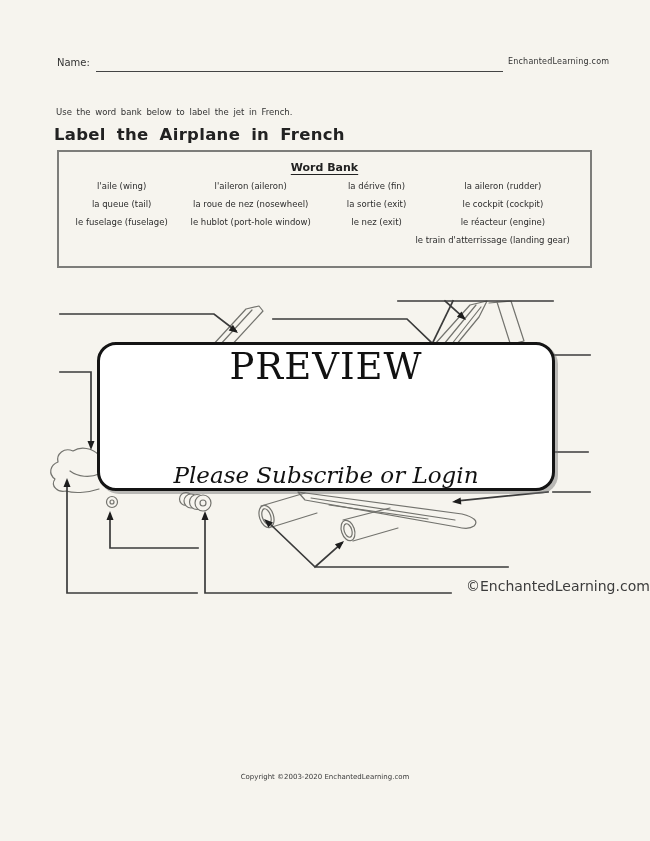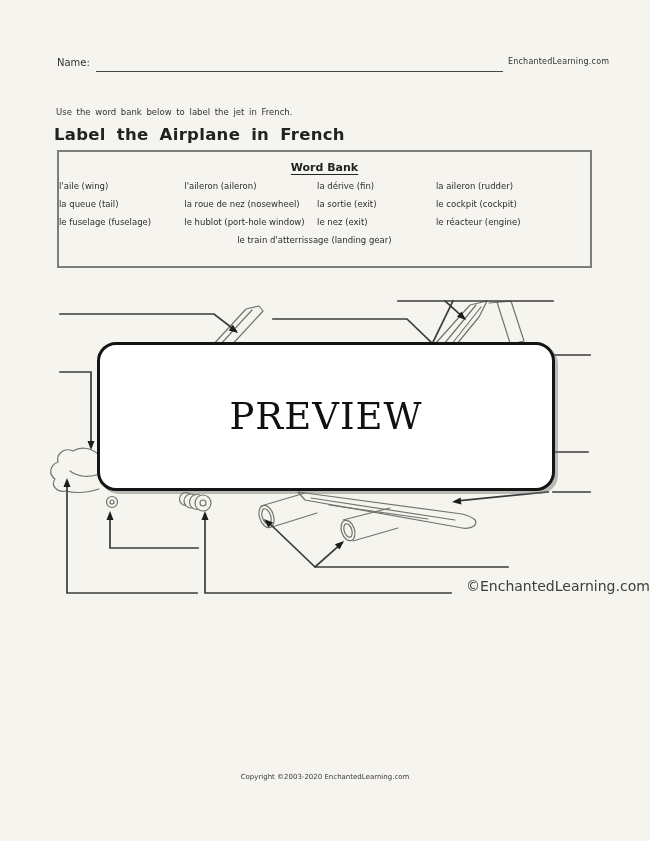--- a/index.html
+++ b/index.html
@@ -17,38 +17,38 @@
 
   
   .page-title{left:54px;top:81px;font-size:16.5px;font-weight:bold;color:#222;word-spacing:5px;letter-spacing:.3px;margin-top:44px;}
   .instructions{left:56px;top:107px;font-size:8.5px;color:#333;word-spacing:2px;}
 
   
   .word-bank{left:57px;top:150px;width:531px;height:114px;border:2px solid #7d7d7a;background:transparent;}
   .wb-title{display:block;text-align:center;margin-top:9px;font-size:11px;font-weight:bold;
     text-decoration:underline;text-underline-offset:3px;color:#222;}
   .wb-grid{display:grid;grid-template-columns:23.6% 25% 22.4% 25.2%;margin-top:7px;row-gap:8px;}
-  .wb-item{font-size:8.5px;color:#2c2c2c;white-space:nowrap;}
-  .wb-item.full{grid-column:1 / -1;text-align:center;padding-left:0;}
+  .wb-item{font-size:8.5px;text-align:center;color:#2c2c2c;white-space:nowrap;}
+  .wb-item.full{grid-column:1 / -1;text-align:right;padding-left:0;}
 
   
   svg.diagram{left:0;top:0;width:650px;height:841px;pointer-events:none;}
   .plane{stroke:#73736e;stroke-width:1.2;fill:none;stroke-linejoin:round;stroke-linecap:round;}
   .plane-fill{fill:#f6f4ee;}
   .lbl{stroke:#3b3b3b;stroke-width:1.7;fill:none;stroke-linecap:square;}
   .ah{fill:#1d1d1d;stroke:none;}
 
   .diagram-credit{left:466px;top:578px;font-size:14px;color:#3c3c3c;}
 
   
   .preview-box{
     left:97px;top:342px;width:452px;height:143px;
     background:#ffffff;border:3px solid #141414;border-radius:19px;
     box-shadow:3px 3px 0 rgba(110,110,110,.45);
-    display:flex;flex-direction:column;align-items:center;justify-content:center;gap:10px;
+    display:flex;flex-direction:column;align-items:center;justify-content:space-between;gap:10px;
     z-index:5;cursor:pointer;
   }
   .preview-heading{font-family:"DejaVu Serif",serif;font-size:37px;color:#111;letter-spacing:1px;}
   .preview-message{font-family:"DejaVu Serif",serif;font-style:italic;font-size:23px;color:#111;}
 
   .footer-copyright{left:0;top:773px;width:650px;text-align:center;font-size:7px;color:#3a3a3a;}
 </style>
 </head>
 <body style="background: rgb(246, 244, 238);">
 
@@ -154,15 +154,16 @@
     <polygon class="ah" points="0,0 -9,-3.5 -9,3.5" transform="translate(264,519) rotate(222)"></polygon>
     <polygon class="ah" points="0,0 -9,-3.5 -9,3.5" transform="translate(344,541) rotate(-41)"></polygon>
     <polygon class="ah" points="0,0 -9,-3.5 -9,3.5" transform="translate(452,502) rotate(174)"></polygon>
   </g>
 </svg>
 
 <span class="abs diagram-credit">©EnchantedLearning.com</span>
 
 <div class="abs preview-box">
   <div class="preview-heading">PREVIEW</div>
+  <div class="preview-message">Please Subscribe or Login</div>
 </div>
 
 <div class="abs footer-copyright">Copyright ©2003-2020 EnchantedLearning.com</div>
 
 </body></html>

